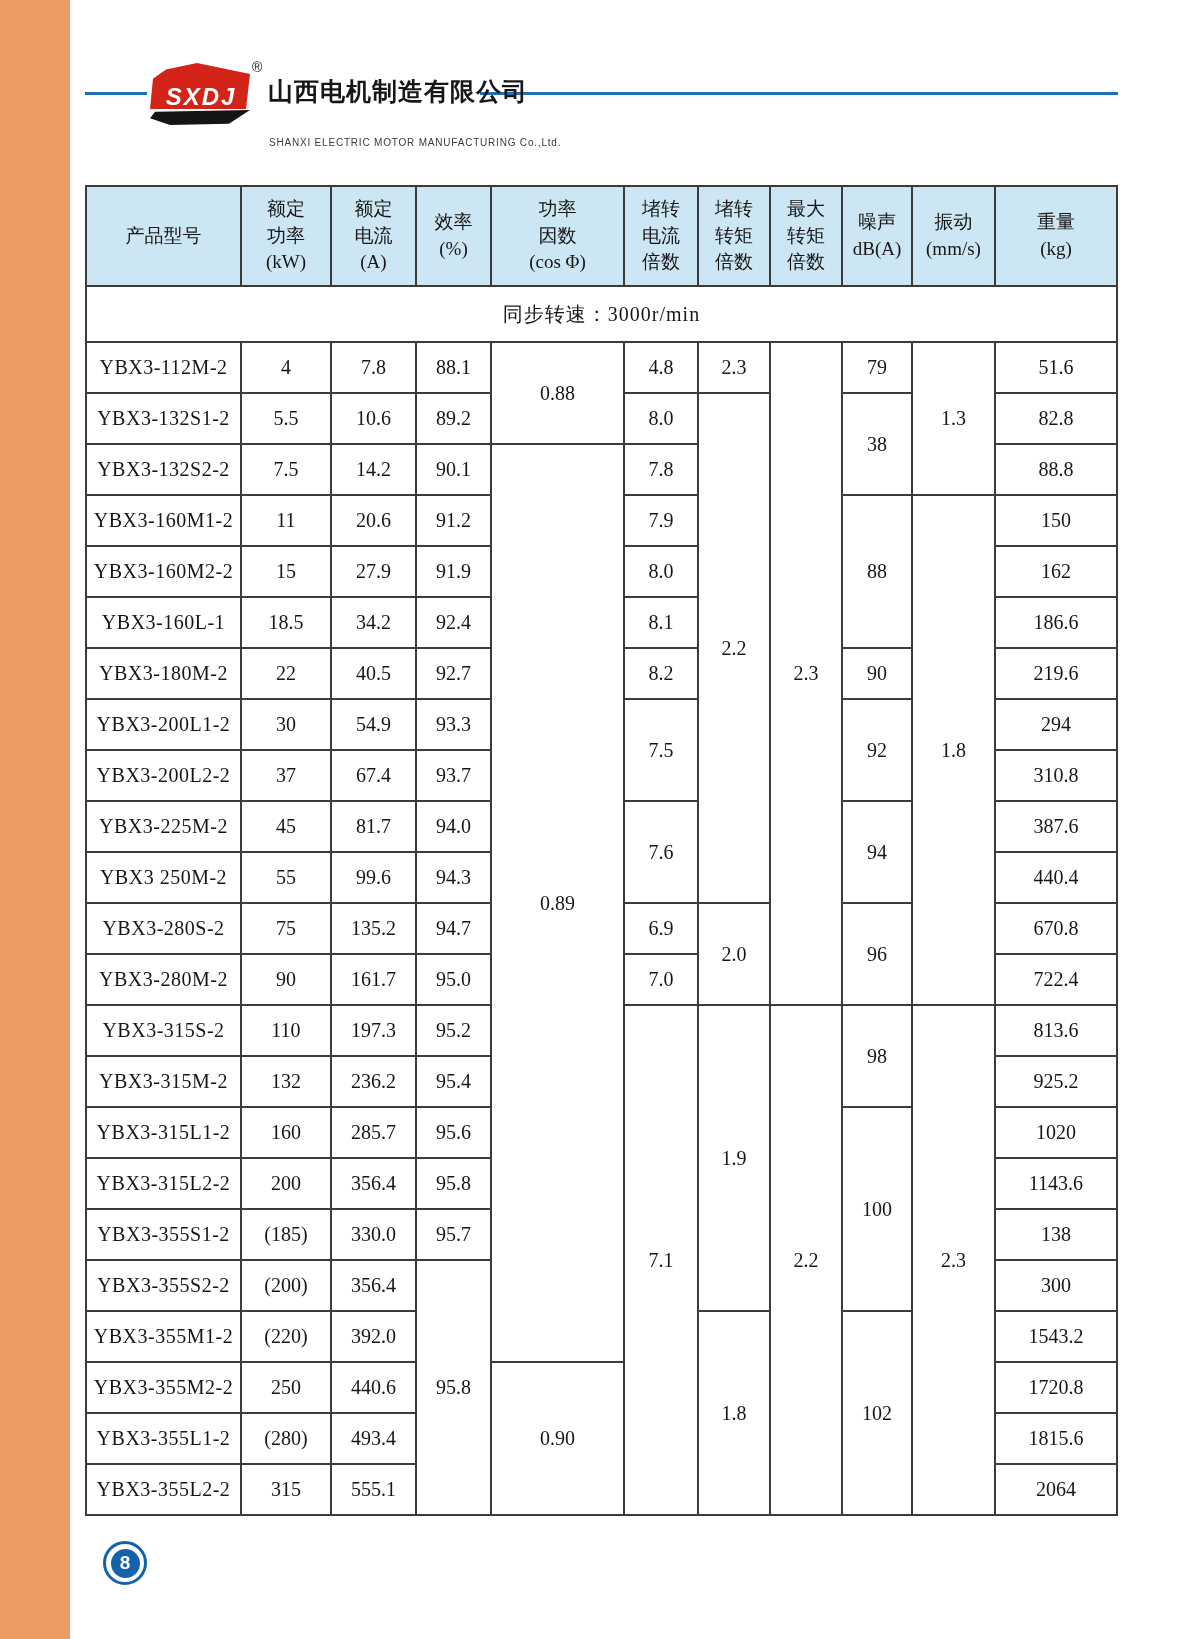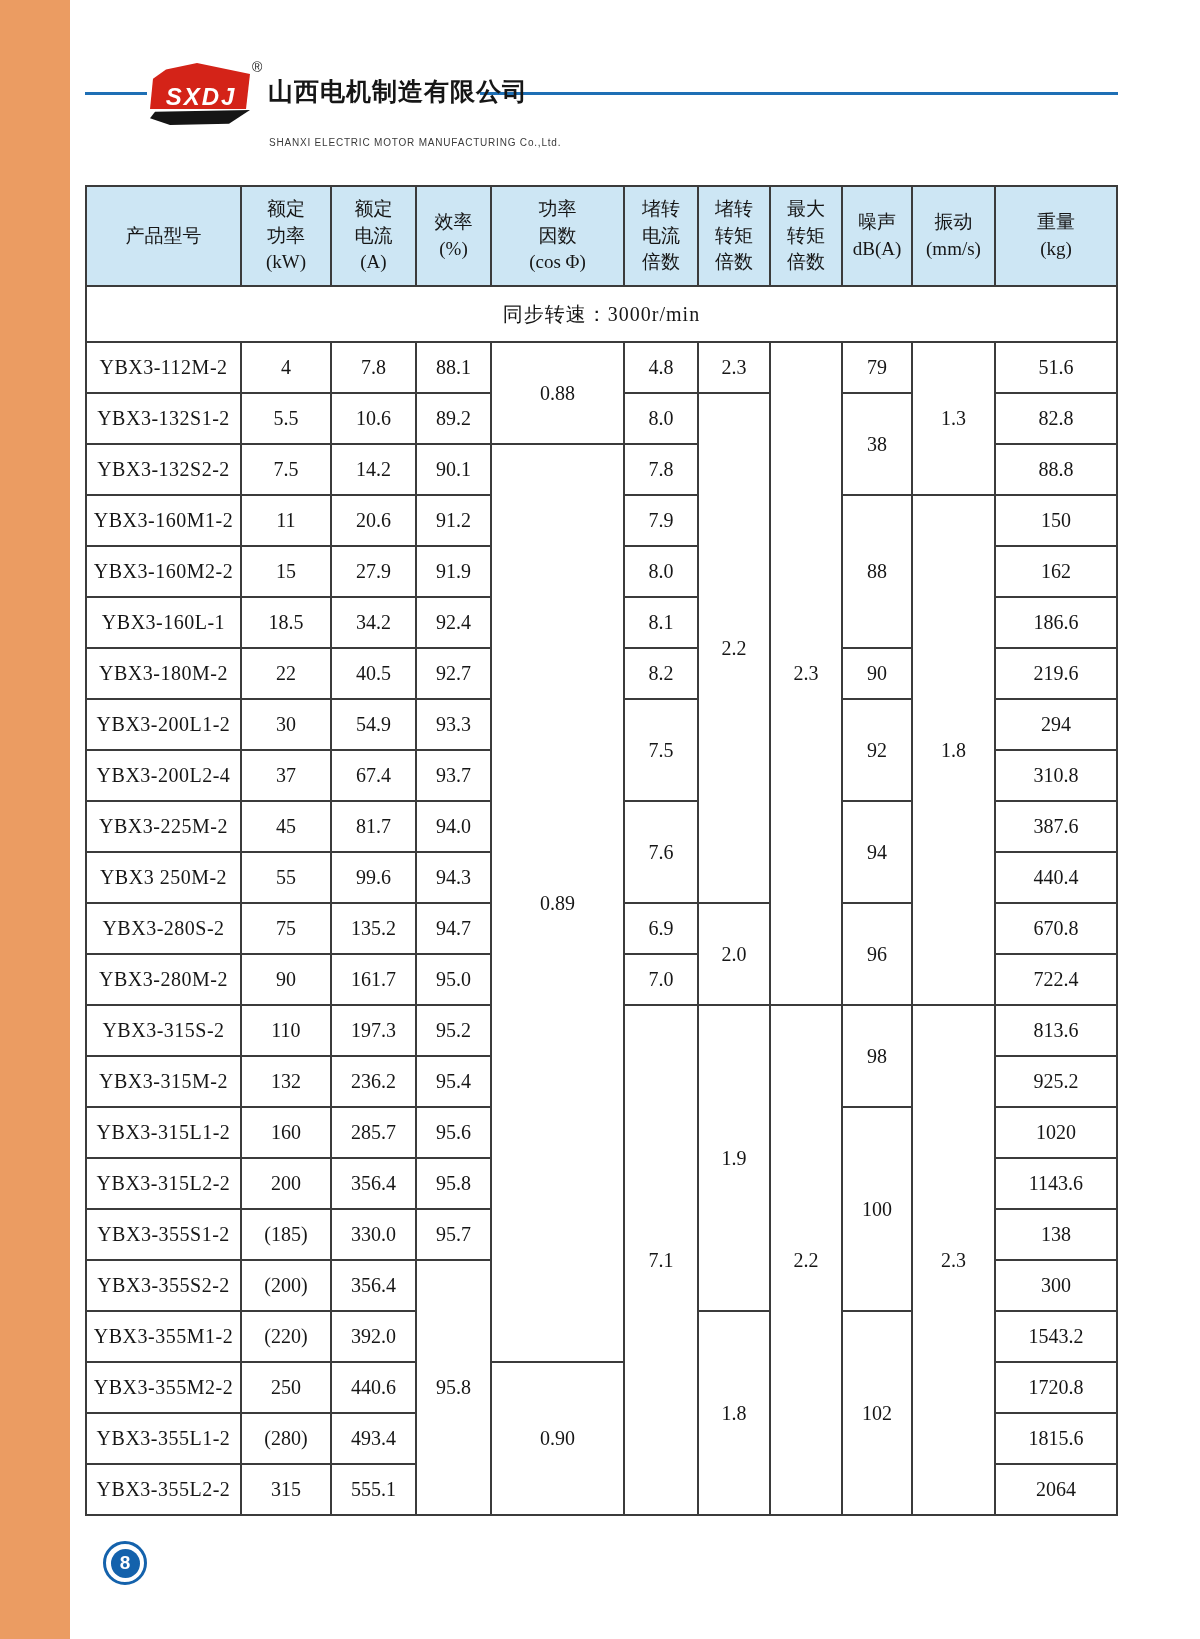--- a/index.html
+++ b/index.html
@@ -222,21 +222,21 @@
       <tr class="data-row">
         <td class="model-cell">YBX3-200L1-2</td>
         <td>30</td>
         <td>54.9</td>
         <td>93.3</td>
         <td rowspan="2">7.5</td>
         <td rowspan="2">92</td>
         <td>294</td>
       </tr>
       <tr class="data-row">
-        <td class="model-cell">YBX3-200L2-4</td>
+        <td class="model-cell">YBX3-200L2-2</td>
         <td>37</td>
         <td>67.4</td>
         <td>93.7</td>
         <td>310.8</td>
       </tr>
       <tr class="data-row">
         <td class="model-cell">YBX3-225M-2</td>
         <td>45</td>
         <td>81.7</td>
         <td>94.0</td>

